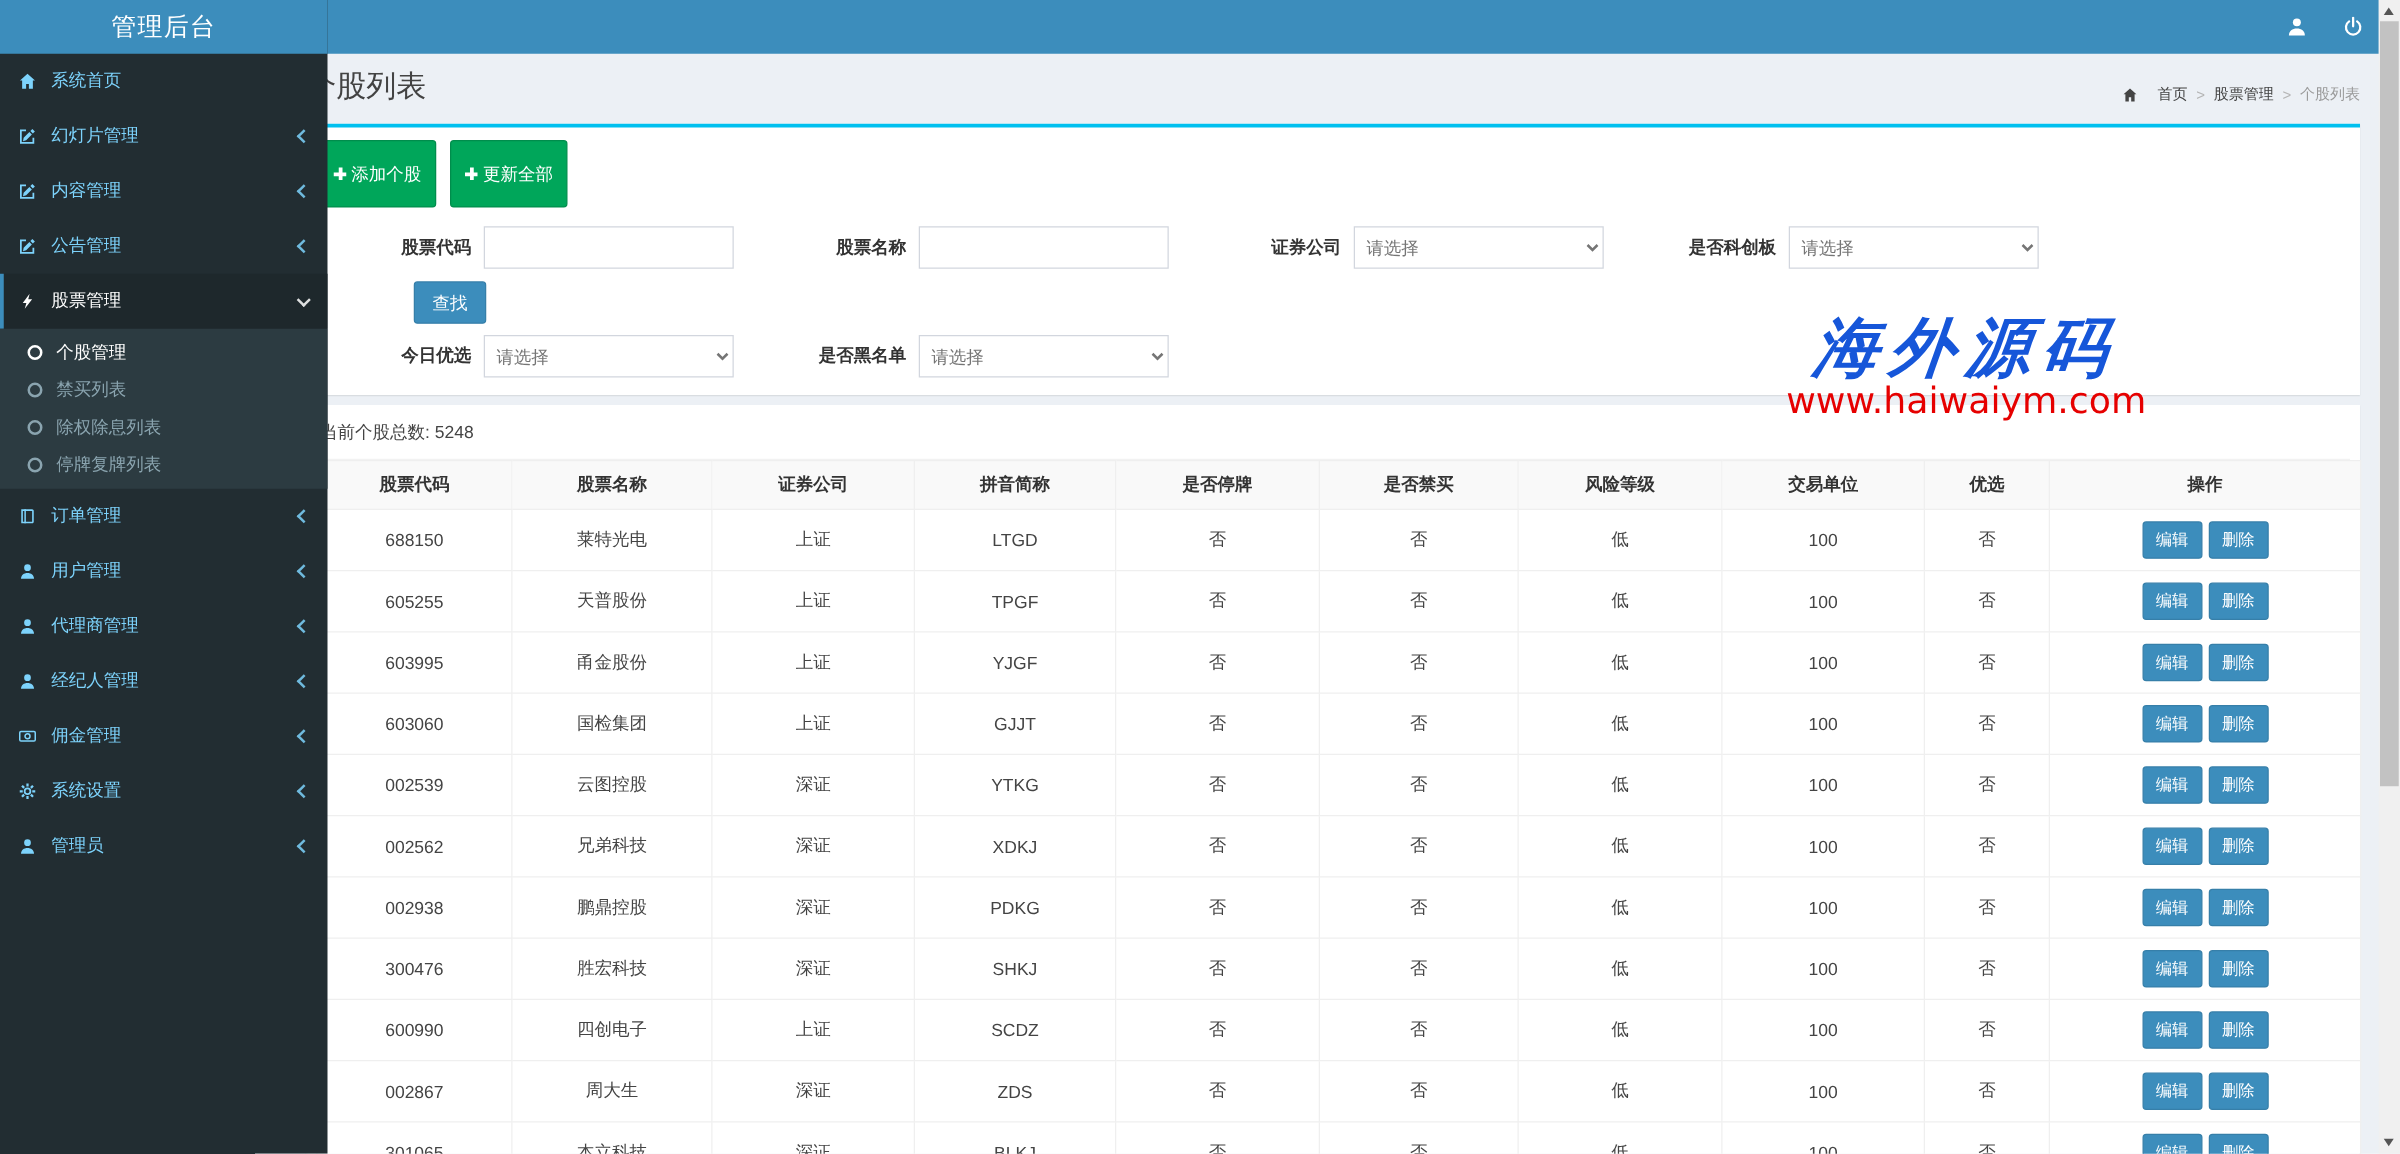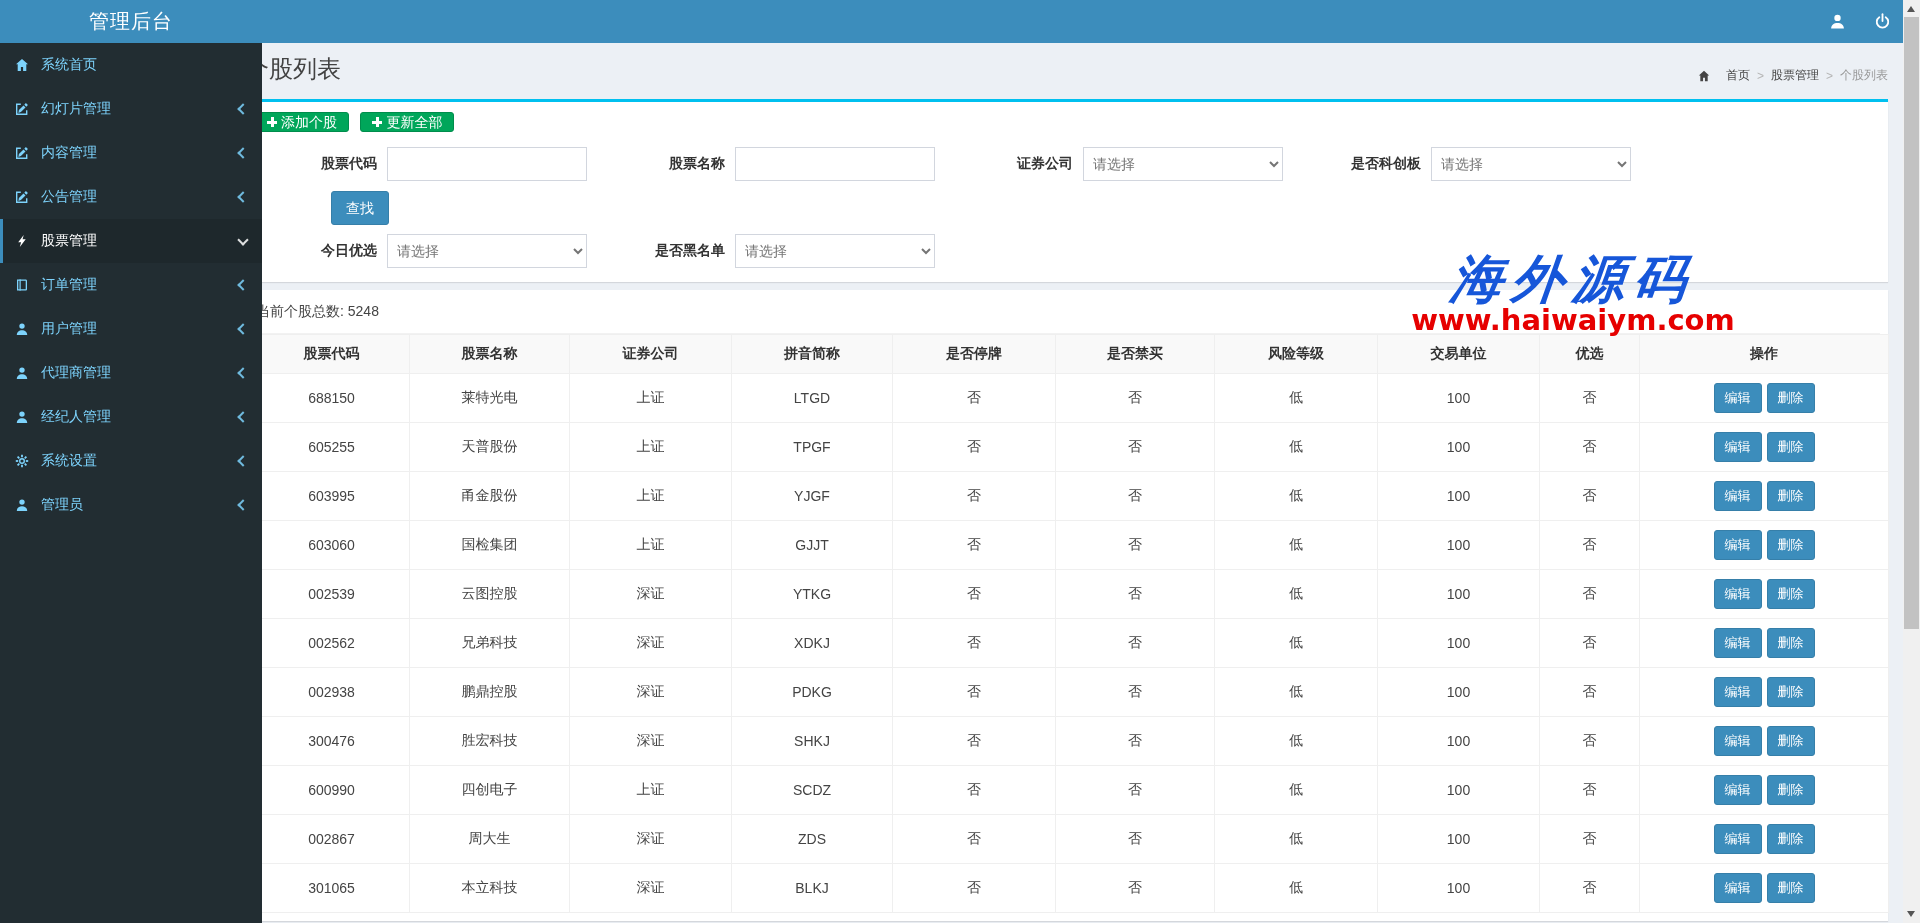--- a/index.html
+++ b/index.html
@@ -36,21 +36,21 @@
   .page-title{position:absolute;left:15px;top:10px;margin:0;font-size:24px;font-weight:500;color:#434343}
   .breadcrumb{position:absolute;right:15px;top:24px;display:flex;align-items:center;gap:7px;font-size:12px;color:#444}
   .breadcrumb .sep{color:#b5b5b5}
   .breadcrumb .bc-home{display:flex;align-items:center;gap:16px;cursor:pointer}
   .breadcrumb .bc-link{cursor:pointer}
   .breadcrumb .current{color:#999}
   .box{background:#fff;margin:0 15px;box-shadow:0 1px 1px rgba(0,0,0,.1)}
   .box.filter-box{border-top:3px solid #00c0ef;padding:10px 10px 14px;margin-bottom:8px}
   
   .btn{display:inline-flex;align-items:center;border-radius:3px;font-size:14px;cursor:pointer;color:#fff;line-height:1}
-  .btn-success{background:#00a65a;border:1px solid #008d4c;padding:2px 11px;margin-right:7px}
+  .btn-success{background:#00a65a;border:1px solid #008d4c;padding:19px 11px;margin-right:7px}
   .btn-primary{background:#3c8dbc;border:1px solid #367fa9;padding:9px 14px}
   .plus-ico{position:relative;width:10px;height:10px;margin-right:4px;display:inline-block}
   .plus-ico::before,.plus-ico::after{content:"";position:absolute;background:#fff}
   .plus-ico::before{left:4px;top:0;width:2.6px;height:10px}
   .plus-ico::after{left:0;top:4px;width:10px;height:2.6px}
   
   .form-row{display:flex;align-items:center;margin-top:15px}
   .fgroup{display:flex;align-items:center;width:332px;margin-right:16px}
   .fgroup .flabel{width:122px;text-align:right;font-weight:bold;color:#333;font-size:14px;padding-right:10px;flex:0 0 122px}
   .form-control{width:200px;height:34px;border:1px solid #d2d6de;border-radius:0;padding:0 9px;font-size:14px;color:#555;box-sizing:border-box;background:#fff}
@@ -60,21 +60,21 @@
   .box.table-box{padding:0 8px 8px}
   .summary{padding:13px 3px 12px;font-size:14px;color:#444;border-bottom:1px solid #f2f2f2}
   table.grid{width:100%;border-collapse:collapse;table-layout:fixed;font-size:14px;color:#444}
   .grid th,.grid td{border:1px solid #efefef;text-align:center;overflow:hidden;white-space:nowrap}
   .grid th{height:36px;font-weight:bold;color:#333;background:#f9f9f9}
   .grid td{height:46px}
   .btn-act{display:inline-block;background:#3c8dbc;border:1px solid #367fa9;color:#fff;font-size:13px;padding:5px 10px;border-radius:3px;margin:0 2.5px;cursor:pointer}
   
   .wm{position:absolute;left:1398px;top:252px;width:350px;text-align:center;z-index:40;pointer-events:none}
   .wm1{font-family:"DejaVu Serif","Liberation Serif",serif;font-style:italic;font-weight:bold;font-size:52px;line-height:1.05;color:#1656d9;letter-spacing:9px;transform:skew(-6deg)}
-  .wm2{font-family:"DejaVu Sans",sans-serif;font-weight:bold;font-size:29px;color:#e60000;margin-top:-4px}
+  .wm2{font-family:"DejaVu Sans",sans-serif;font-weight:normal;font-size:29px;color:#e60000;margin-top:-4px}
   
   .scrollbar{position:absolute;right:0;top:0;width:17px;height:923px;background:#f0f0f0;z-index:60}
   .sb-thumb{position:absolute;left:1px;top:17px;width:15px;height:612px;background:#c2c2c2}
   .sb-arrow{position:absolute;left:4px;width:0;height:0;border-left:4.5px solid transparent;border-right:4.5px solid transparent}
   .sb-arrow.up{top:6px;border-bottom:6px solid #555}
   .sb-arrow.down{bottom:6px;border-top:6px solid #555}
 </style>
 </head>
 <body>
 
@@ -130,20 +130,38 @@
       <li>
         <div class="menu-item active">
           <span class="mi-icon">
             <svg viewBox="0 0 14 14" fill="currentColor">
               <path d="M8.7 1L3.2 8.3h2.9L4.8 13l5.9-7.7H7.6L8.7 1z"></path>
             </svg>
           </span>
           <span>股票管理</span>
           <span class="chev down"></span>
         </div>
+        <ul class="submenu">
+          <li class="submenu-item active">
+            <span class="circle-o"></span>
+            <span>个股管理</span>
+          </li>
+          <li class="submenu-item">
+            <span class="circle-o"></span>
+            <span>禁买列表</span>
+          </li>
+          <li class="submenu-item">
+            <span class="circle-o"></span>
+            <span>除权除息列表</span>
+          </li>
+          <li class="submenu-item">
+            <span class="circle-o"></span>
+            <span>停牌复牌列表</span>
+          </li>
+        </ul>
       </li>
       <li>
         <div class="menu-item">
           <span class="mi-icon">
             <svg viewBox="0 0 14 14" fill="currentColor">
               <path d="M2 1.4h8.7c.7 0 1.3.6 1.3 1.3v8.6c0 .7-.6 1.3-1.3 1.3H2V1.4zm1.3 1.3v8.6h7.4V2.7H3.3z"></path>
               <rect x="4.5" y="1.4" width="1.2" height="11.2"></rect>
             </svg>
           </span>
           <span>订单管理</span>
@@ -176,20 +194,32 @@
       </li>
       <li>
         <div class="menu-item">
           <span class="mi-icon">
             <svg viewBox="0 0 14 14" fill="currentColor">
               <circle cx="7" cy="4.1" r="2.7"></circle>
               <path d="M1.8 13c0-3 2.3-4.7 5.2-4.7s5.2 1.7 5.2 4.7H1.8z"></path>
             </svg>
           </span>
           <span>经纪人管理</span>
+          <span class="chev left"></span>
+        </div>
+      </li>
+      <li>
+        <div class="menu-item">
+          <span class="mi-icon">
+            <svg viewBox="0 0 14 14" fill="none" stroke="currentColor" stroke-width="1.2">
+              <rect x="0.8" y="3.2" width="12.4" height="7.6" rx="1"></rect>
+              <circle cx="7" cy="7" r="2"></circle>
+            </svg>
+          </span>
+          <span>佣金管理</span>
           <span class="chev left"></span>
         </div>
       </li>
       <li>
         <div class="menu-item">
           <span class="mi-icon">
             <svg viewBox="0 0 14 14" fill="none" stroke="currentColor">
               <circle cx="7" cy="7" r="2.3" stroke-width="1.4"></circle>
               <g stroke-width="1.8">
                 <line x1="7" y1="0.8" x2="7" y2="3.2"></line>

